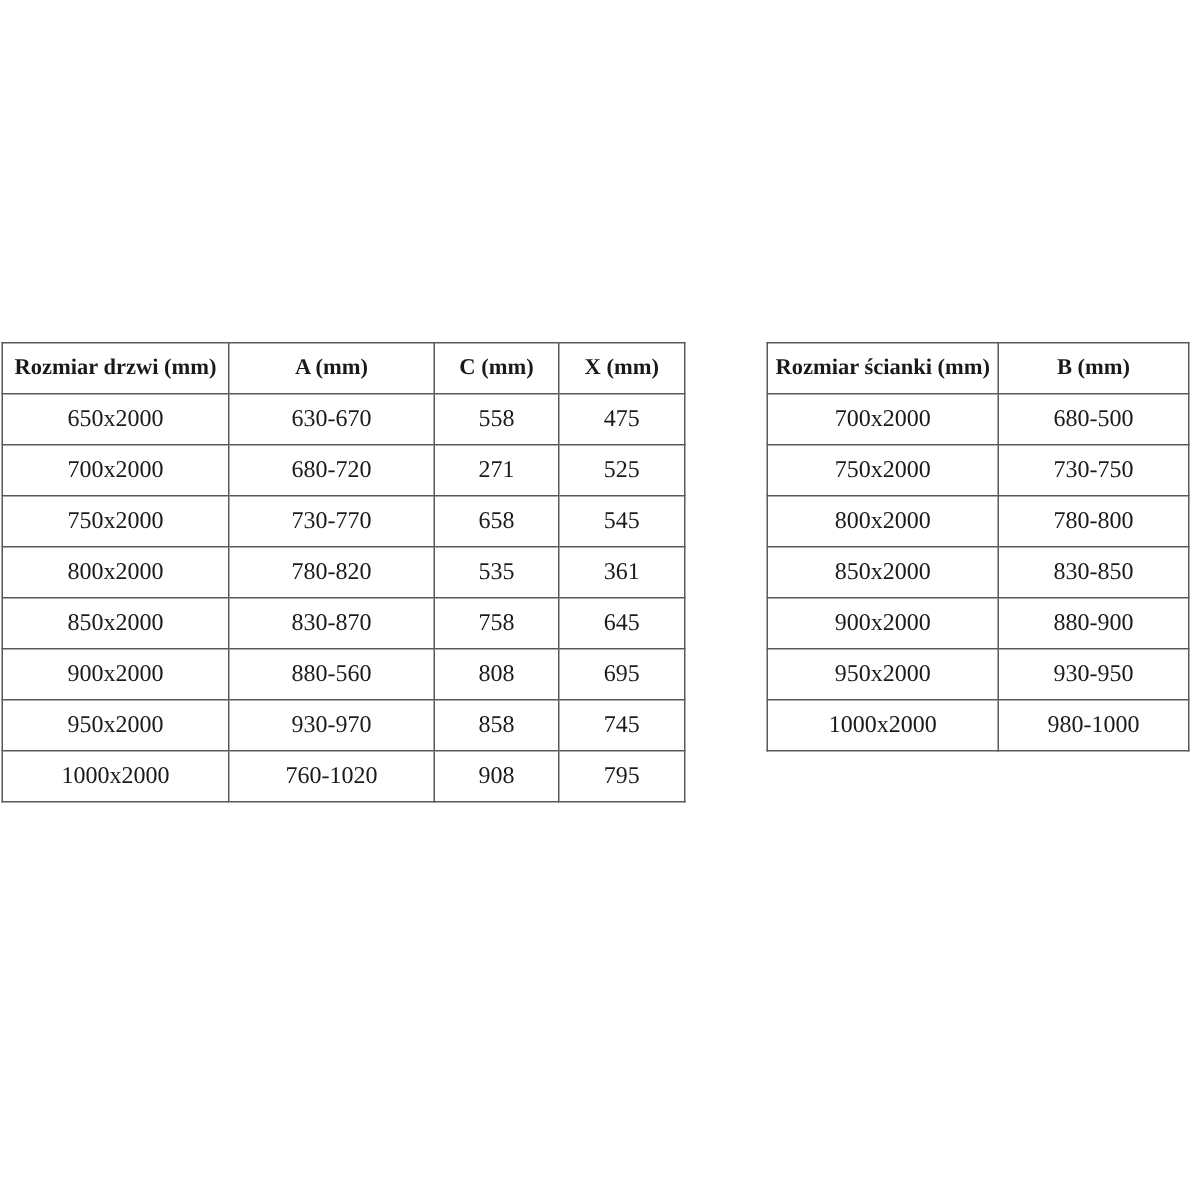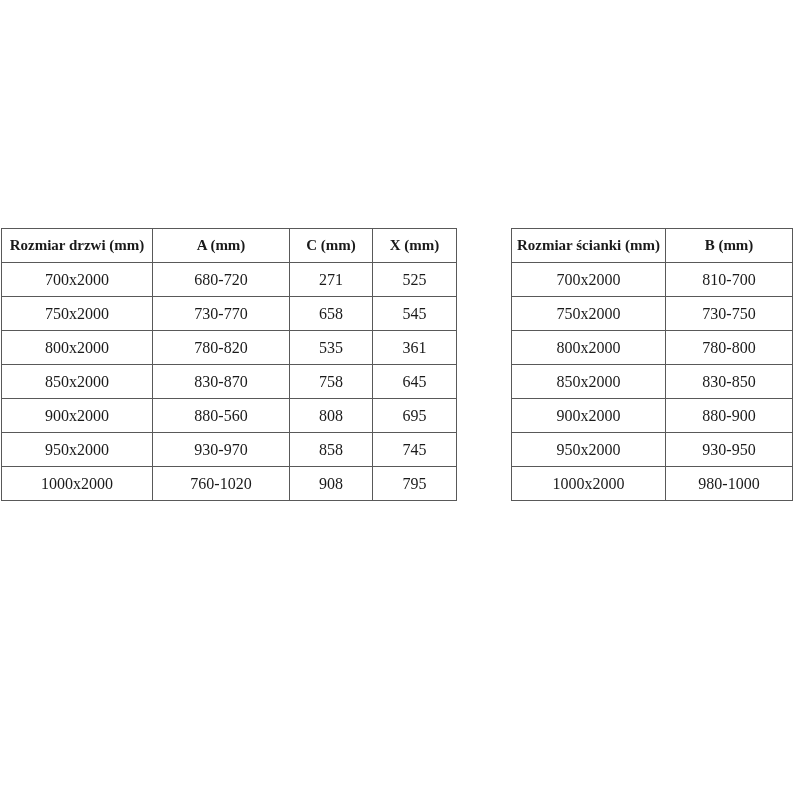--- a/index.html
+++ b/index.html
@@ -72,20 +72,26 @@
     <thead>
       <tr>
         <th>Rozmiar drzwi (mm)</th>
         <th>A (mm)</th>
         <th>C (mm)</th>
         <th>X (mm)</th>
       </tr>
     </thead>
     <tbody>
         <tr>
+          <td>650x2000</td>
+          <td>630-670</td>
+          <td>558</td>
+          <td>475</td>
+        </tr>
+        <tr>
           <td>700x2000</td>
           <td>680-720</td>
           <td>271</td>
           <td>525</td>
         </tr>
         <tr>
           <td>750x2000</td>
           <td>730-770</td>
           <td>658</td>
           <td>545</td>
@@ -130,21 +136,21 @@
     </colgroup>
     <thead>
       <tr>
         <th>Rozmiar ścianki (mm)</th>
         <th>B (mm)</th>
       </tr>
     </thead>
     <tbody>
         <tr>
           <td>700x2000</td>
-          <td>810-700</td>
+          <td>680-500</td>
         </tr>
         <tr>
           <td>750x2000</td>
           <td>730-750</td>
         </tr>
         <tr>
           <td>800x2000</td>
           <td>780-800</td>
         </tr>
         <tr>

